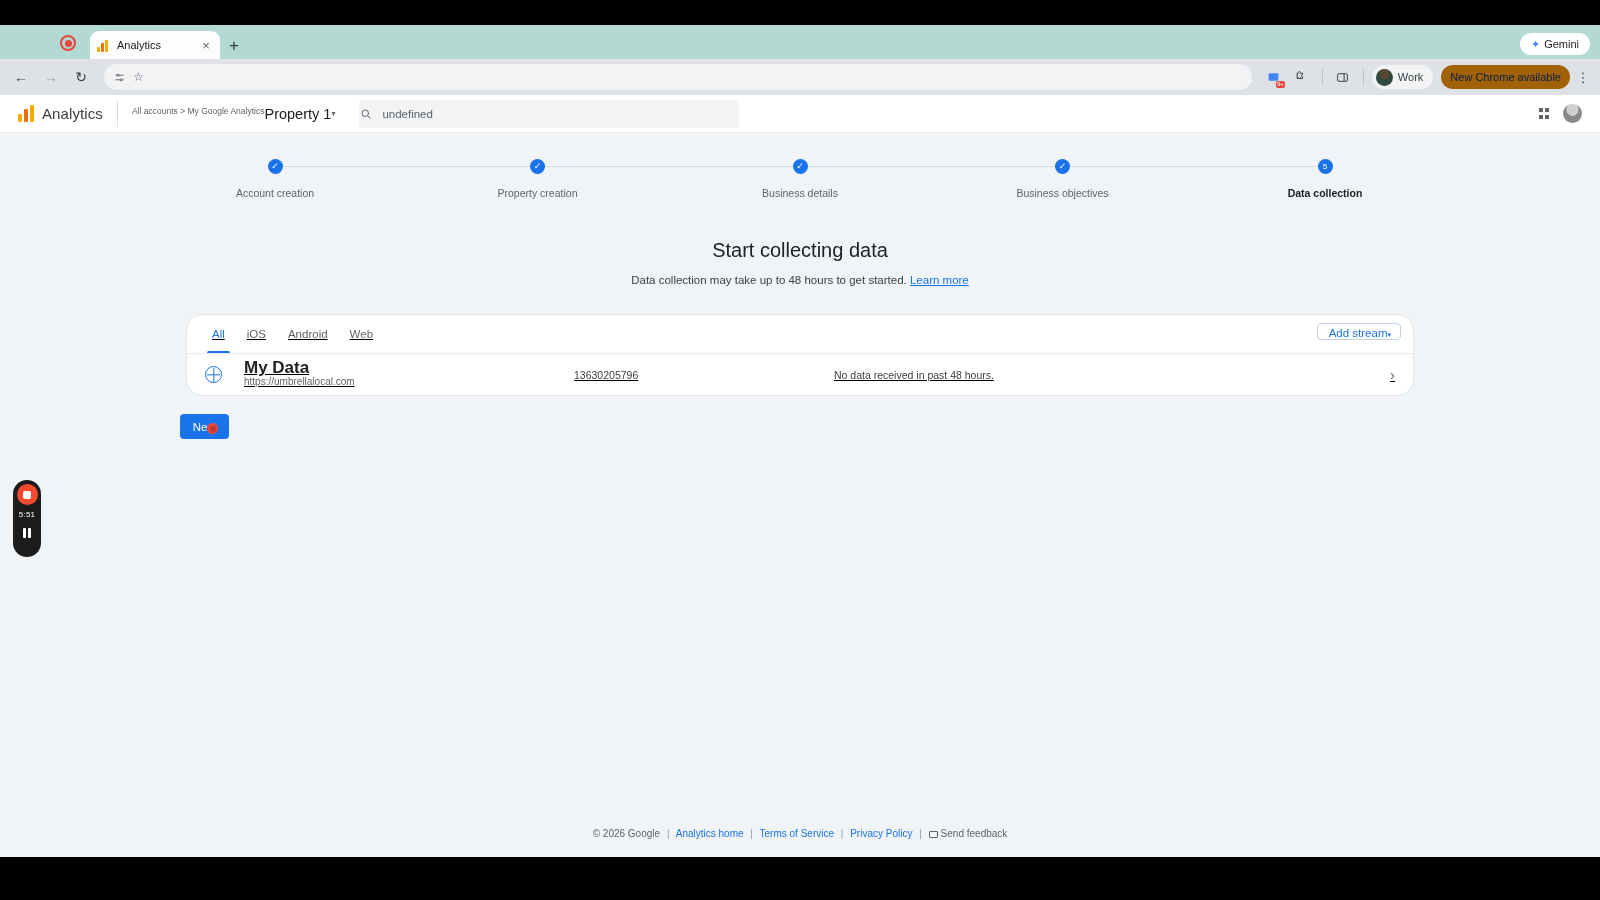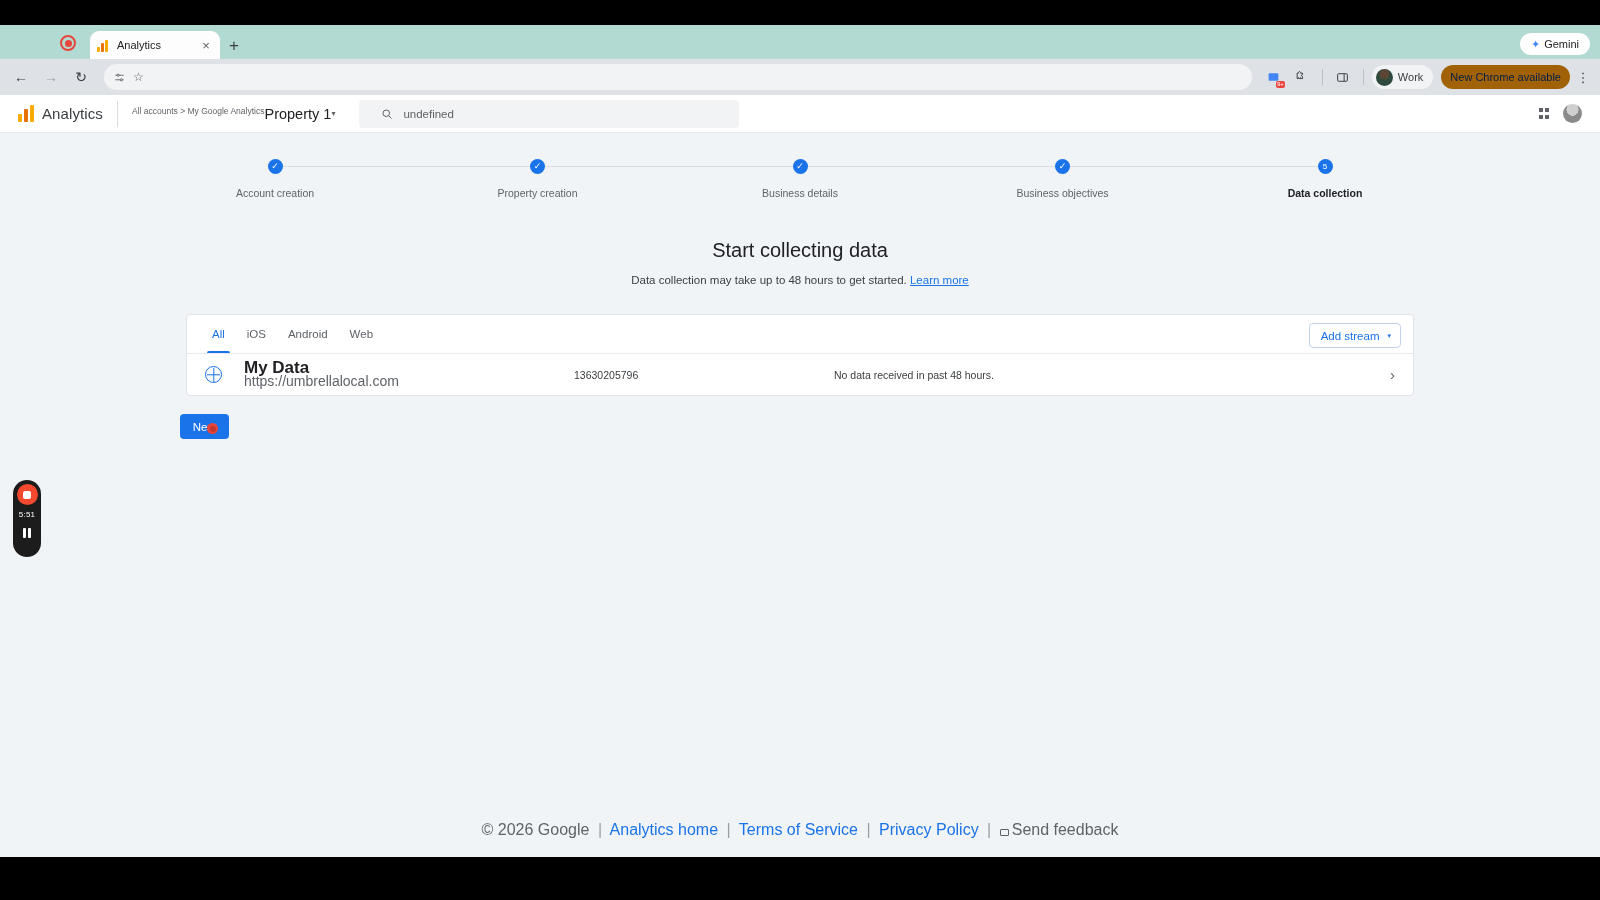--- a/index.html
+++ b/index.html
@@ -164,21 +164,21 @@
   .ga-prop { display:flex; justify-content:center; }
   .ga-bread { font-size: 8.5px; color:#5f6368; line-height:11px; }
   .ga-propname { font-size: 14.5px; color:#202124; line-height:16px; display:flex; align-items:center; }
   .ga-propname i { font-size:8px; color:#5f6368; font-style:normal; }
   .ga-search {
     margin-left: 24px;
     width: 380px; height: 28px;
     background: #f1f3f4;
     border-radius: 4px;
     display: flex; align-items: center; gap: 10px;
-    padding: 0 22px;
+    padding: 0 1px;
   }
   .ga-search .mag { color:#5f6368; font-size:12px; display:flex;}
   .ga-search-val { font-size: 11.5px; color:#5f6368; }
   .ga-right { margin-left:auto; display:flex; align-items:center; gap:14px; padding-right:6px;}
   .apps-grid { display:grid; grid-template-columns:repeat(2,4px); gap:2.5px; }
   .apps-grid i { display:block; width:4px; height:4px; background:#5f6368;}
   .ga-avatar {
     width: 19px; height:19px; border-radius:50%;
     background: radial-gradient(circle at 50% 30%, #cfcfcf 0 36%, #8a8a8a 38% 100%);
   }
@@ -231,22 +231,23 @@
     color: #3c4043;
   }
   .subhead a { color:#1a73e8; }
 
   
   .card {
     margin: 28px auto 0;
     width: 1228px;
     background: #fff;
     border: 1px solid #e0e3e7;
-    border-radius: 4px;
-    position: relative;
+    border-radius: 16px;
+    position: relative;
+    text-decoration: underline;
   }
   .card-tabs {
     height: 38px;
     display: flex;
     align-items: center;
     padding-left: 14px;
     gap: 0;
     position: relative;
   }
   .ctab {
@@ -257,24 +258,24 @@
     display: flex; align-items: center;
     position: relative;
   }
   .ctab.active { color:#1a73e8; }
   .ctab.active::after {
     content:''; position:absolute; left: 6px; right:6px; bottom:0;
     height: 2.5px; background:#1a73e8; border-radius:2px 2px 0 0;
   }
   .add-stream {
     position: absolute; right: 12px; top: 8px;
-    height: 25px;
+    height: 17px;
     border: 1px solid #c2d3ea;
     border-radius: 4px;
-    display:flex; align-items:center; gap:8px;
+    display:flex; align-items:flex-end; gap:0;
     padding: 0 9px 0 11px;
     font-size: 11.5px;
     color: #1a73e8;
     background:#fff;
   }
   .add-stream .caret { font-size:7px; }
   .stream-row {
     height: 42px;
     border-top: 1px solid #e8eaed;
     display: flex;
@@ -291,21 +292,21 @@
   .globe::before {
     content:''; position:absolute; left:1px; right:1px; top: 50%;
     height:1.4px; background:#1a73e8; transform: translateY(-50%);
   }
   .globe::after {
     content:''; position:absolute; top:0.5px; bottom:0.5px; left:50%;
     width:1.4px; background:#1a73e8; transform: translateX(-50%);
   }
   .stream-name-wrap { margin-left: 22px; width: 330px;}
   .stream-name { font-size: 17px; color:#202124; font-weight:700; line-height:14px;}
-  .stream-url { font-size: 14px; color:#5f6368; line-height:13px;}
+  .stream-url { font-size: 10px; color:#5f6368; line-height:13px;}
   .stream-id { width: 260px; font-size: 10.5px; color:#3c4043; text-align:left;}
   .stream-status { flex:1; font-size: 10.5px; color:#3c4043; }
   .row-chevron { font-size: 15px; color:#5f6368; margin-right: 6px; font-weight:300;}
 
   
   .next-btn {
     margin: 18px 0 0 180px;
     width: 49px; height: 25px;
     background: #1a73e8;
     border-radius: 4px;
@@ -325,21 +326,21 @@
   .cursor-dot::after {
     content:''; position:absolute; left:2.5px; top:2.5px;
     width:6px; height:6px; background:#c5372e; border-radius:50%;
   }
 
   
   .footer {
     position: absolute;
     left: 0; right: 0; bottom: 18px;
     text-align: center;
-    font-size: 16px;
+    font-size: 10px;
     color: #5f6368;
   }
   .footer a { color:#1a73e8; text-decoration:none; }
   .footer .sep { color:#9aa0a6; margin: 0 4px;}
   .fb-icon {
     display:inline-block; width:9px; height:7px;
     border:1px solid #5f6368; border-radius:1px;
     vertical-align: -1px; margin-right: 3px;
     position: relative;
   }

